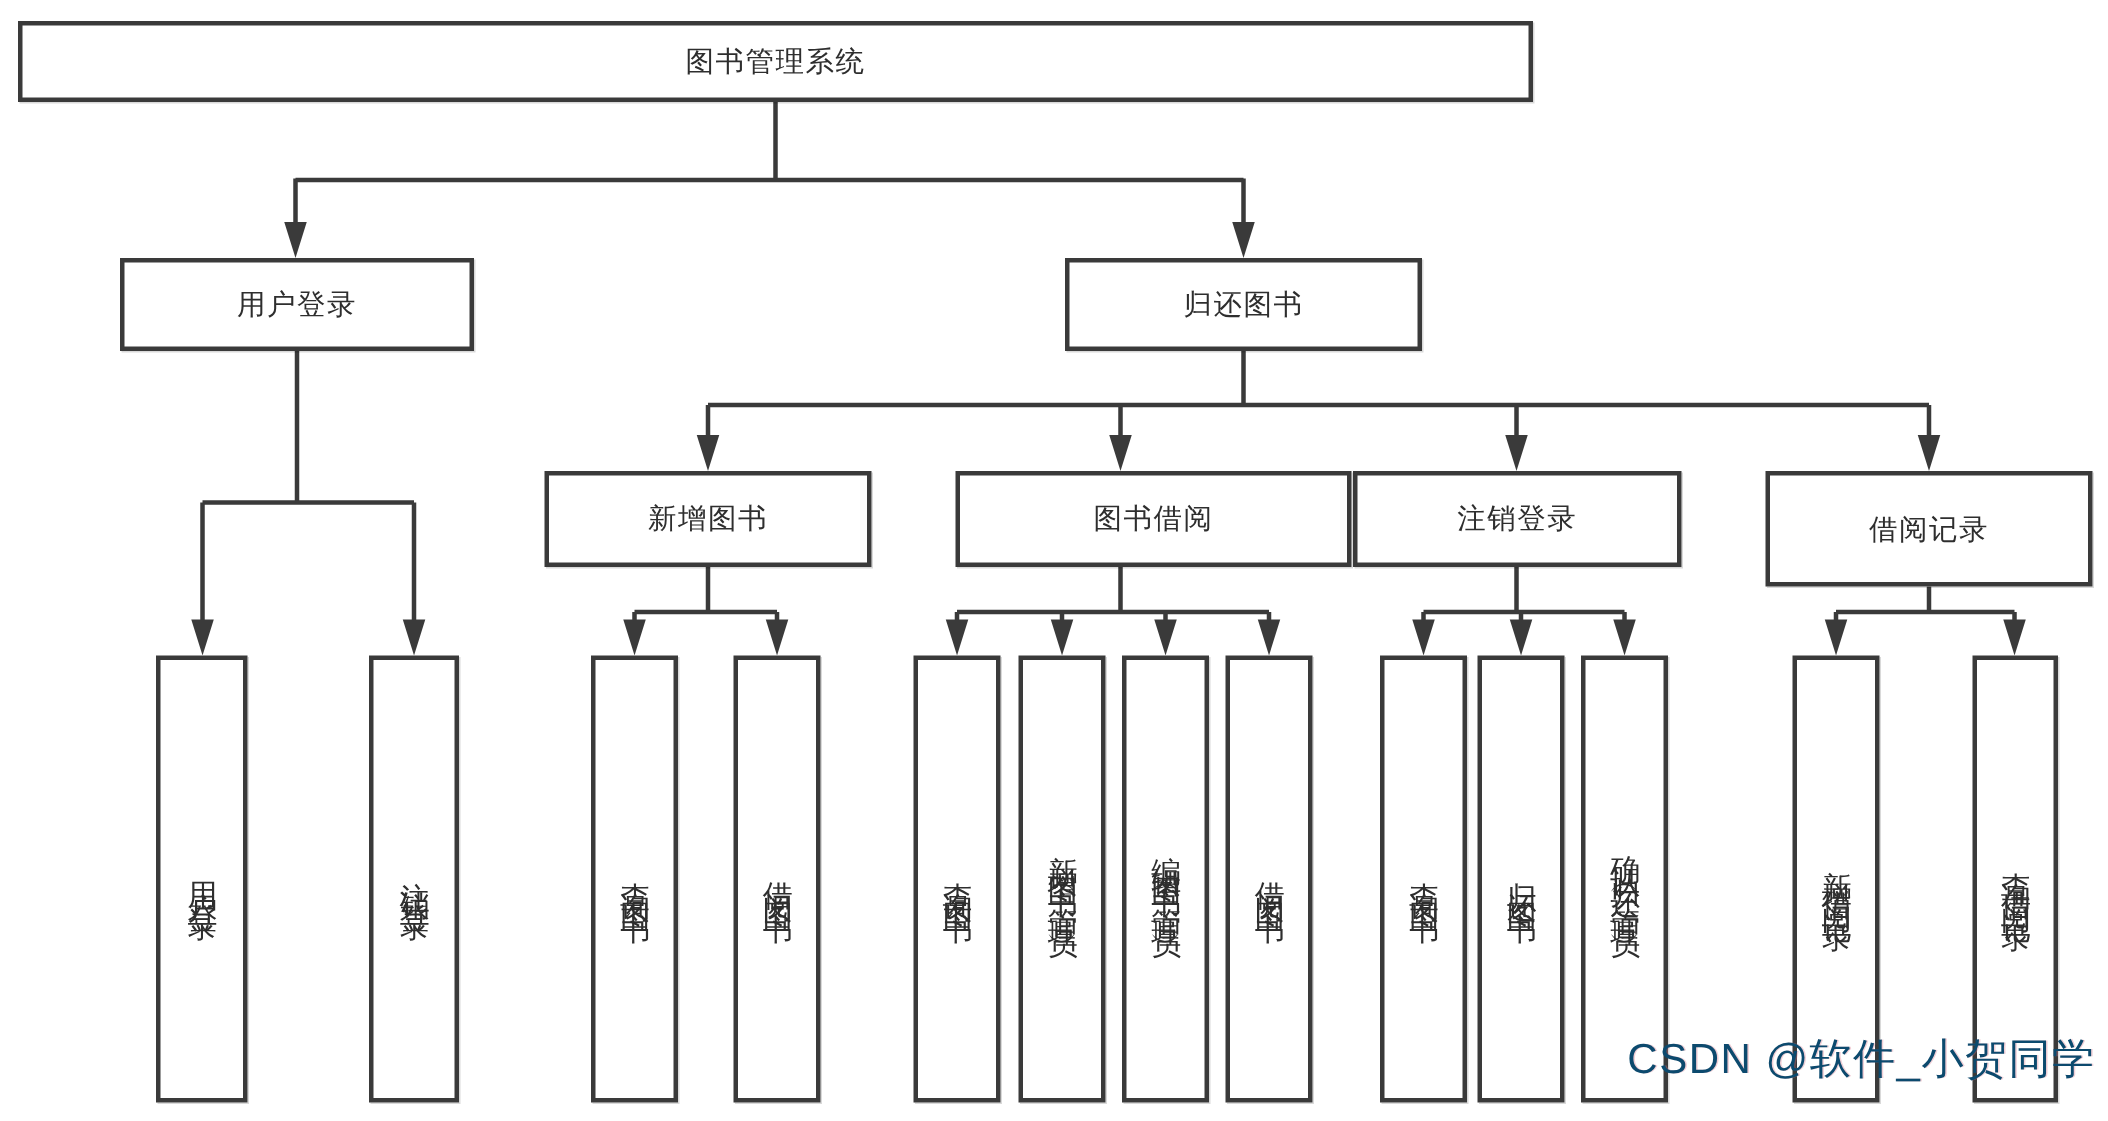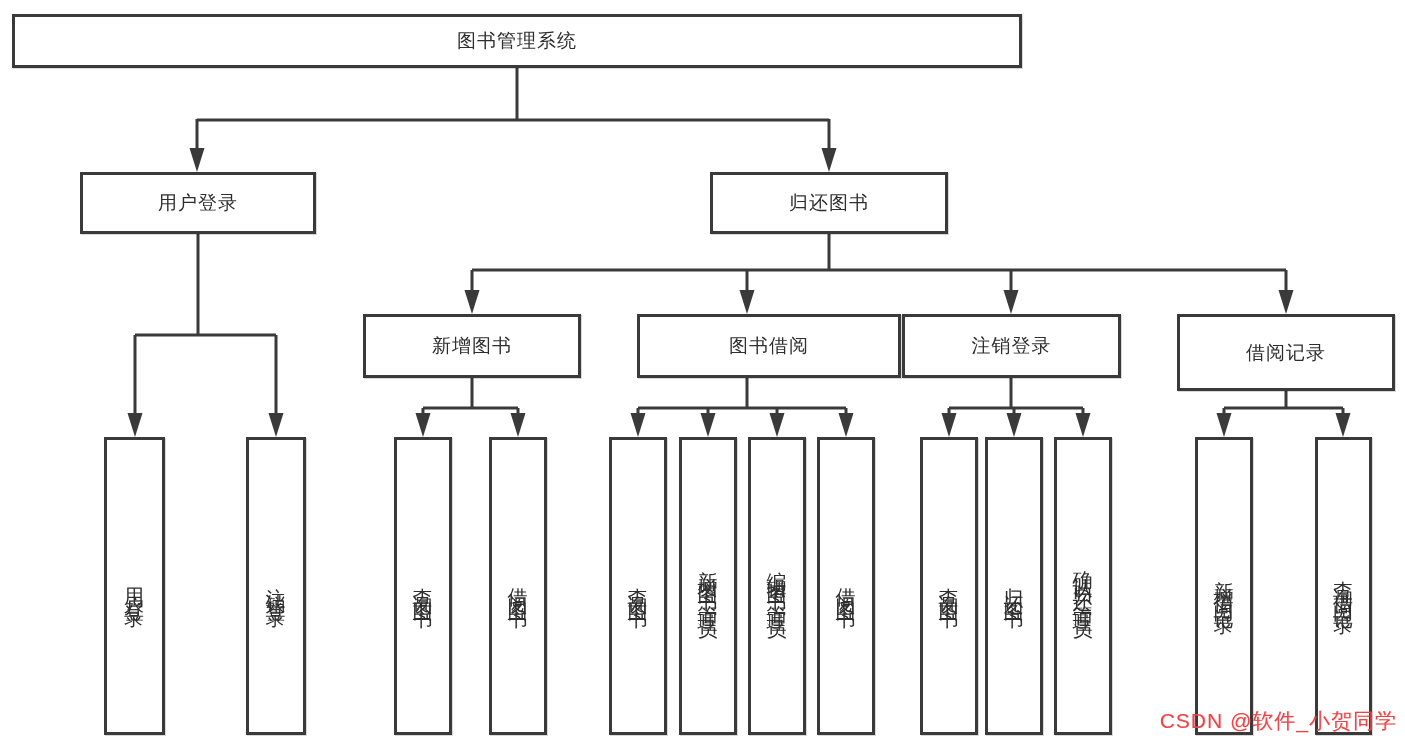--- a/index.html
+++ b/index.html
@@ -28,23 +28,23 @@
   .vbox span{
     writing-mode:vertical-rl;
     text-orientation:mixed;
     letter-spacing:7px;
     font-size:20px;
     line-height:1;
   }
   .watermark{
     position:absolute;
     right:8px;
-    bottom:12px;
-    font-size:21px;
-    color:#ef4444;
+    bottom:22px;
+    font-size:28px;
+    color:#0c4a6e;
     letter-spacing:1px;
     text-shadow:1px 0 0 rgba(214,120,140,0.35);
     white-space:nowrap;
   }
 </style>
 </head>
 <body>
 
 <div class="canvas">
 

